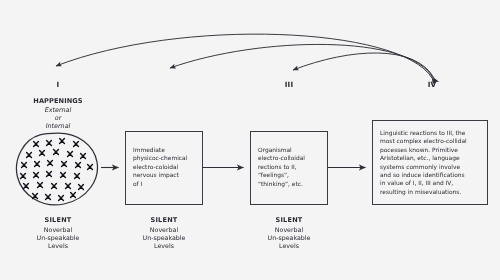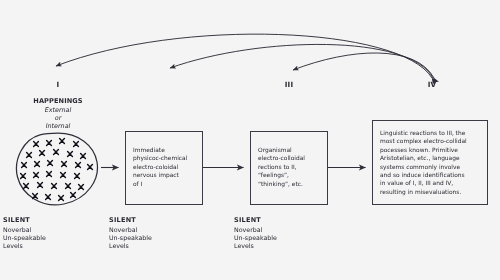--- a/index.html
+++ b/index.html
@@ -80,21 +80,21 @@
   
   #happenings-blob {
     position: absolute;
     left: 12px; top: 131px;
     width: 92px; height: 76px;
   }
 
   
   .level-caption {
     position: absolute;
-    text-align: left;
+    text-align: center;
     line-height: 1.32;
     width: 110px;
   }
   .level-caption .level-kind {
     display: block;
     font-size: 6.5px;
     font-weight: 700;
     letter-spacing: 0.25px;
     margin-bottom: 1px;
   }

